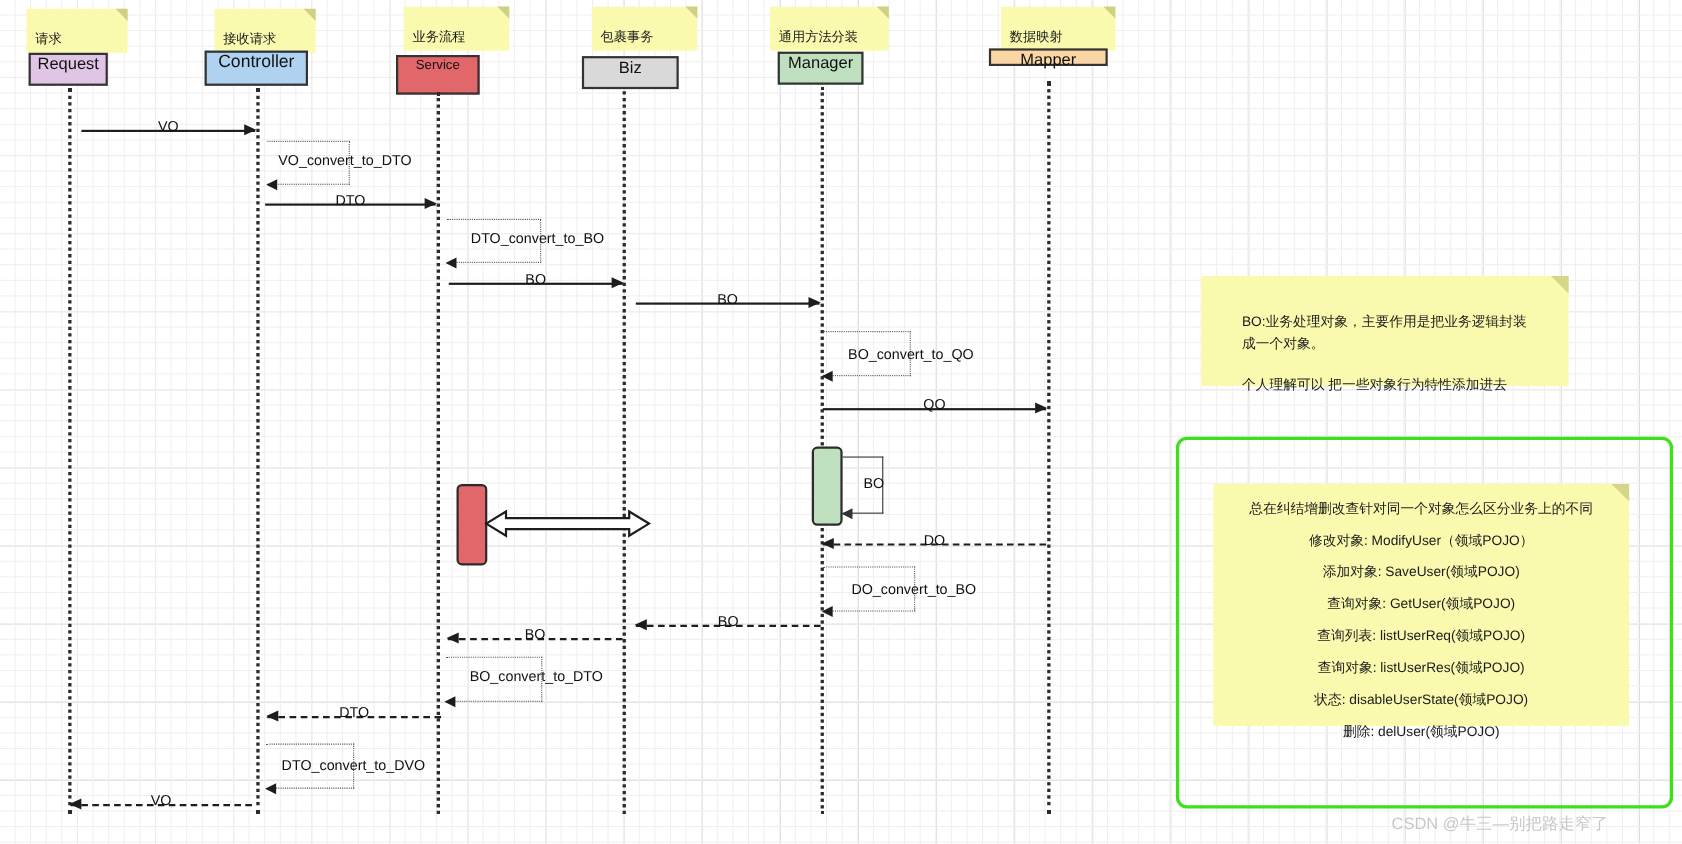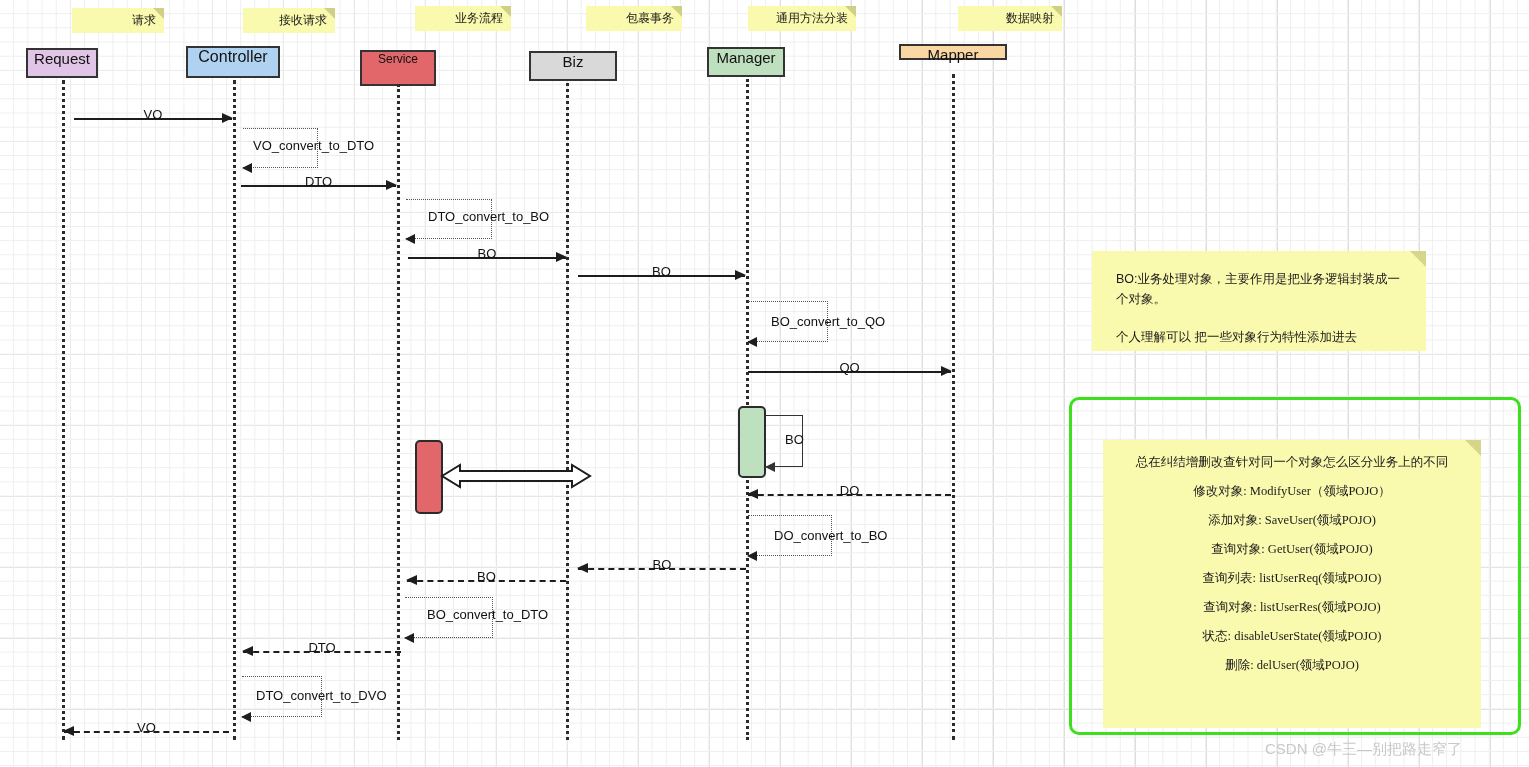--- a/index.html
+++ b/index.html
@@ -22,24 +22,23 @@
   }
   .abs{position:absolute;}
 
   
   .tag{
     position:absolute;
     background:#FAFAAF;
     color:#1a1a1a;
     font-size:12px;
     line-height:1;
-    padding:6px 8px 7px 8px;
+    padding:21px 8px 7px 8px;
     white-space:nowrap;
-    text-align:right;
-    margin-left:48px;
+    text-align:left;
   }
   .tag .fold{
     position:absolute;right:0;top:0;
     width:0;height:0;
     border-top:11px solid #cfcf86;
     border-left:11px solid transparent;
   }
 
   
   .actor{
@@ -151,21 +150,21 @@
     color:#1a1a1a;
     line-height:20px;
   }
   .note .fold{
     position:absolute;right:0;top:0;
     width:0;height:0;
     border-top:16px solid #d6d68b;
     border-left:16px solid transparent;
   }
   .note .body{padding:18px 24px;}
-  .note .body p{margin:0;}
+  .note .body p{margin:13px;}
   .note .body p.gap{margin-top:18px;}
 
   .note-center{ text-align:center; }
   .note-center .ln{
     display:block;
     font-size:12.5px;
     line-height:29px;
     color:#1a1a1a;
   }
 
@@ -369,21 +368,21 @@
   <div class="note" style="left:1092px;top:251px;width:334px;height:100px;">
     <span class="fold"></span>
     <div class="body">
       <p>BO:业务处理对象，主要作用是把业务逻辑封装成一个对象。</p>
       <p class="gap">个人理解可以 把一些对象行为特性添加进去</p>
     </div>
   </div>
 
   <div class="greenframe" style="left:1069px;top:397px;width:452px;height:338px;"></div>
 
-  <div class="note note-center" style="left:1103px;top:440px;width:378px;height:288px;font-family:Liberation Serif, serif;">
+  <div class="note note-center" style="left:1103px;top:440px;width:378px;height:220px;">
     <span class="fold"></span>
     <div class="body" style="padding:8px 10px;">
       <span class="ln">总在纠结增删改查针对同一个对象怎么区分业务上的不同</span>
       <span class="ln">修改对象:  ModifyUser（领域POJO）</span>
       <span class="ln">添加对象: SaveUser(领域POJO)</span>
       <span class="ln">查询对象: GetUser(领域POJO)</span>
       <span class="ln">查询列表: listUserReq(领域POJO)</span>
       <span class="ln">查询对象: listUserRes(领域POJO)</span>
       <span class="ln">状态:  disableUserState(领域POJO)</span>
       <span class="ln">删除: delUser(领域POJO)</span>

